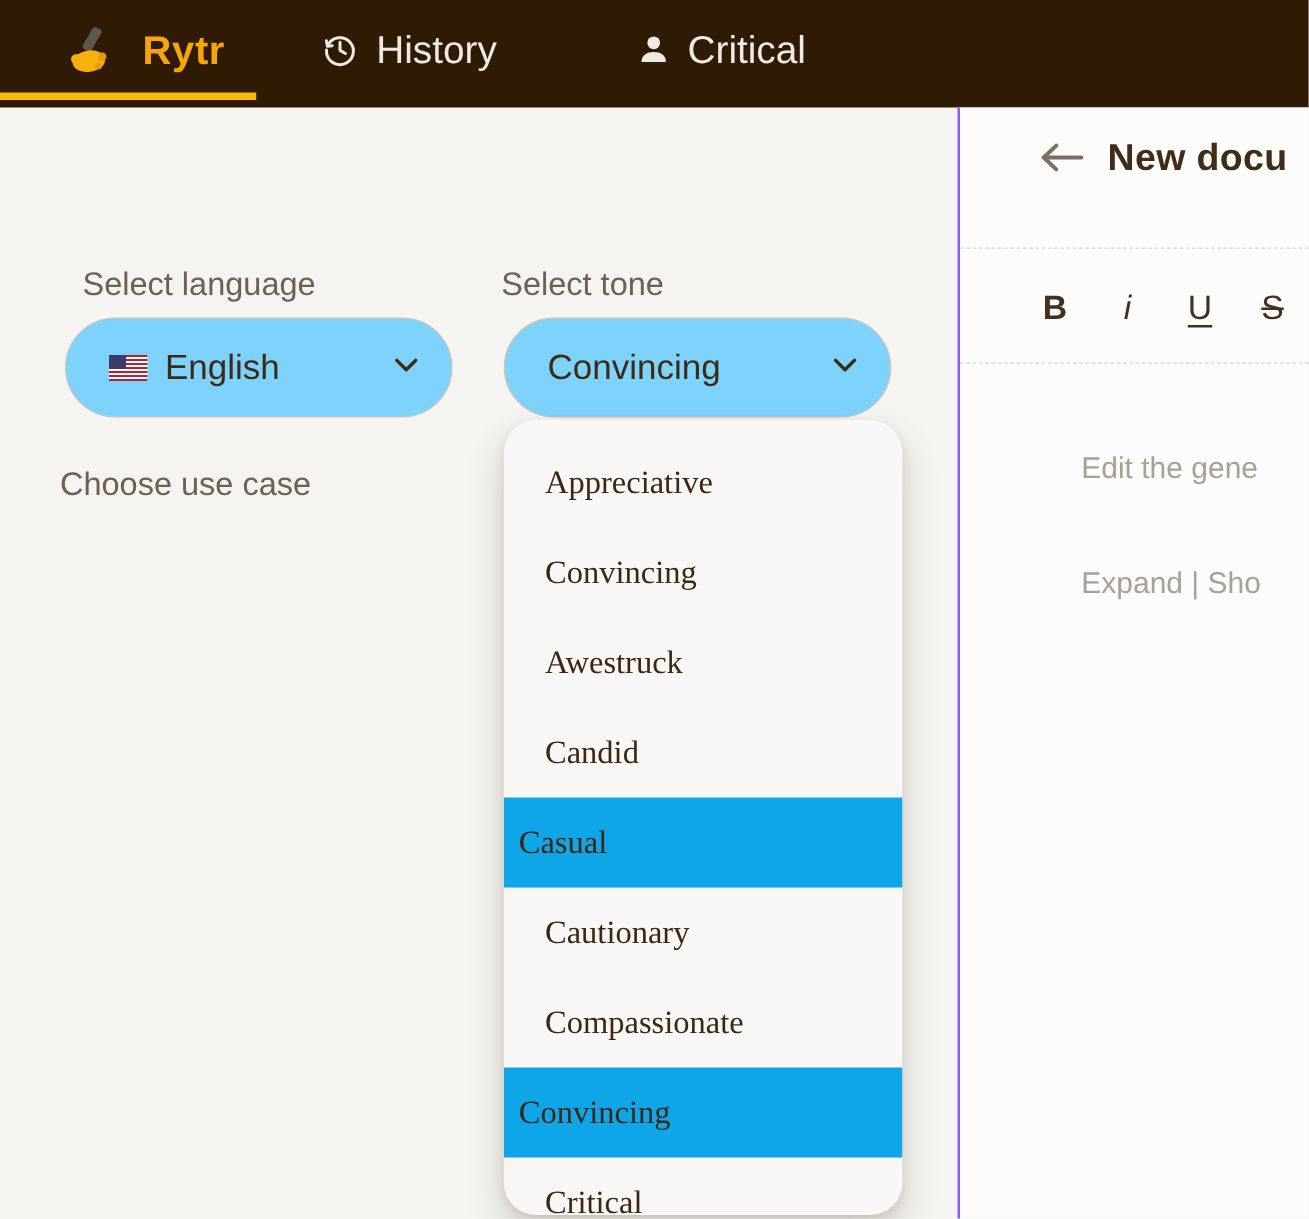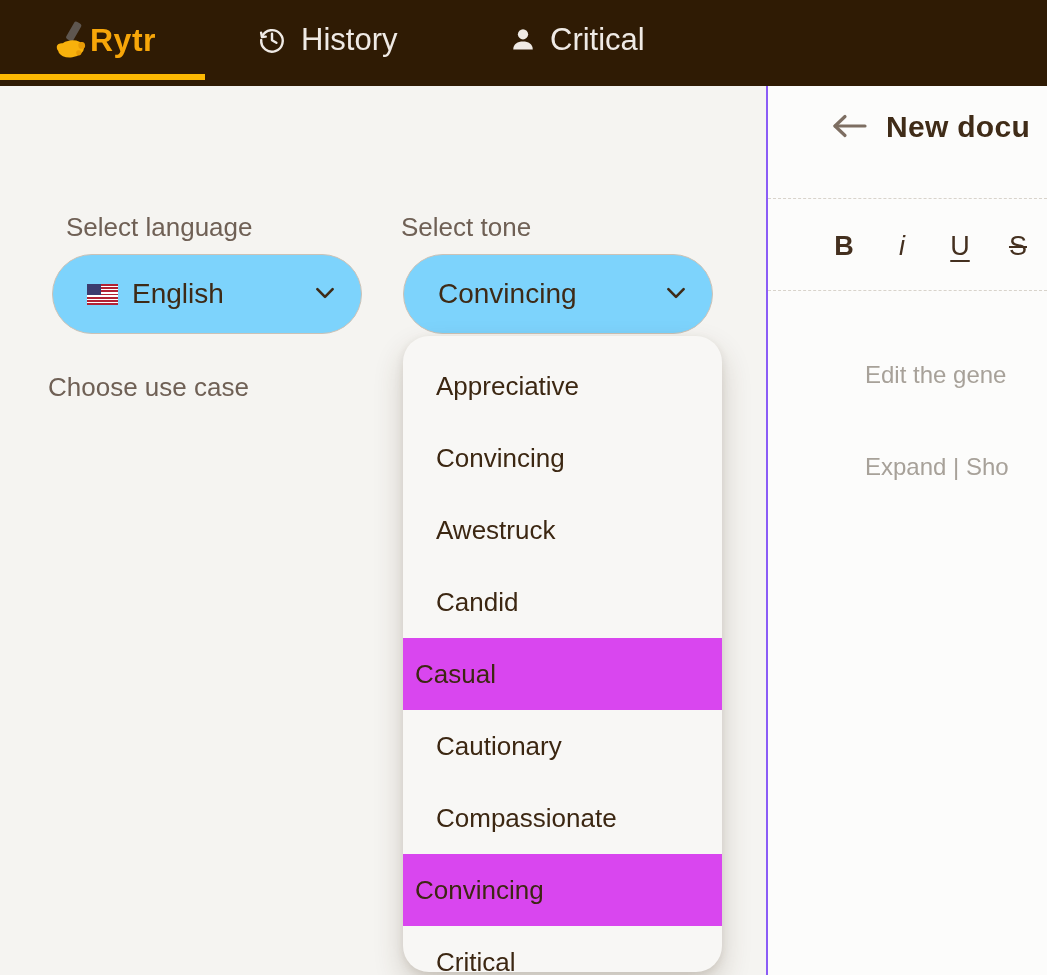--- a/index.html
+++ b/index.html
@@ -12,21 +12,21 @@
   }
 
   
   .header {
     position:absolute; left:0; top:0; width:1047px; height:86px;
     background:#2F1B04;
   }
   .header-inner { position:relative; width:100%; height:80px; display:flex; align-items:center; }
   .brand-tab {
     position:absolute; left:50px; top:0; height:80px;
-    display:flex; align-items:center; gap:0; cursor:pointer;text-align:right;
+    display:flex; align-items:center; gap:24px; cursor:pointer;text-align:right;
   }
   .brand-label { color:#F7A609; font-size:32px; font-weight:600; letter-spacing:.5px; }
   .active-bar { position:absolute; left:0; bottom:0; width:205px; height:6px; background:#FCB903; }
   .nav-item {
     position:absolute; top:0; height:80px; display:flex; align-items:center; gap:12px;
     color:#EFEAE5; font-size:31px; cursor:pointer;
   }
   .nav-history { left:255px; }
   .nav-account { left:508px; }
   .nav-icon { display:flex; align-items:center; }
@@ -48,26 +48,27 @@
   .pill-text { font-size:28px; color:#3E2A16; }
   .pill .grow { flex:1; }
   .flag-icon { margin-right:14px; display:flex; }
 
   
   .tone-dropdown {
     position:absolute; left:403px; top:250px; width:319px; height:636px;
     background:#F8F7F5; border-radius:26px; overflow:hidden; z-index:5;
     box-shadow:0 14px 30px rgba(70,50,25,.20), 0 3px 8px rgba(70,50,25,.10);
     padding-top:14px;
+    font-family:Liberation Serif, serif;
   }
   .tone-option {
     height:72px; display:flex; align-items:center; padding-left:33px;
     font-size:26px; font-weight:500; color:#3C2712; cursor:pointer;
   }
-  .tone-option.highlighted { background:#d946ef;padding-left:12px; }
+  .tone-option.highlighted { background:#0ea5e9;padding-left:12px; }
 
   
   .right-panel {
     position:absolute; left:766px; top:86px; width:281px; height:889px;
     background:#FCFCFB; border-left:2px solid #8b5cf6;
   }
   .doc-header { position:absolute; left:0; top:0; width:100%; height:112px; }
   .back-button { position:absolute; left:62px; top:26px; width:38px; height:32px; cursor:pointer; display:flex; align-items:center; }
   .doc-title {
     position:absolute; left:118px; top:24px; font-size:30px; font-weight:700;

